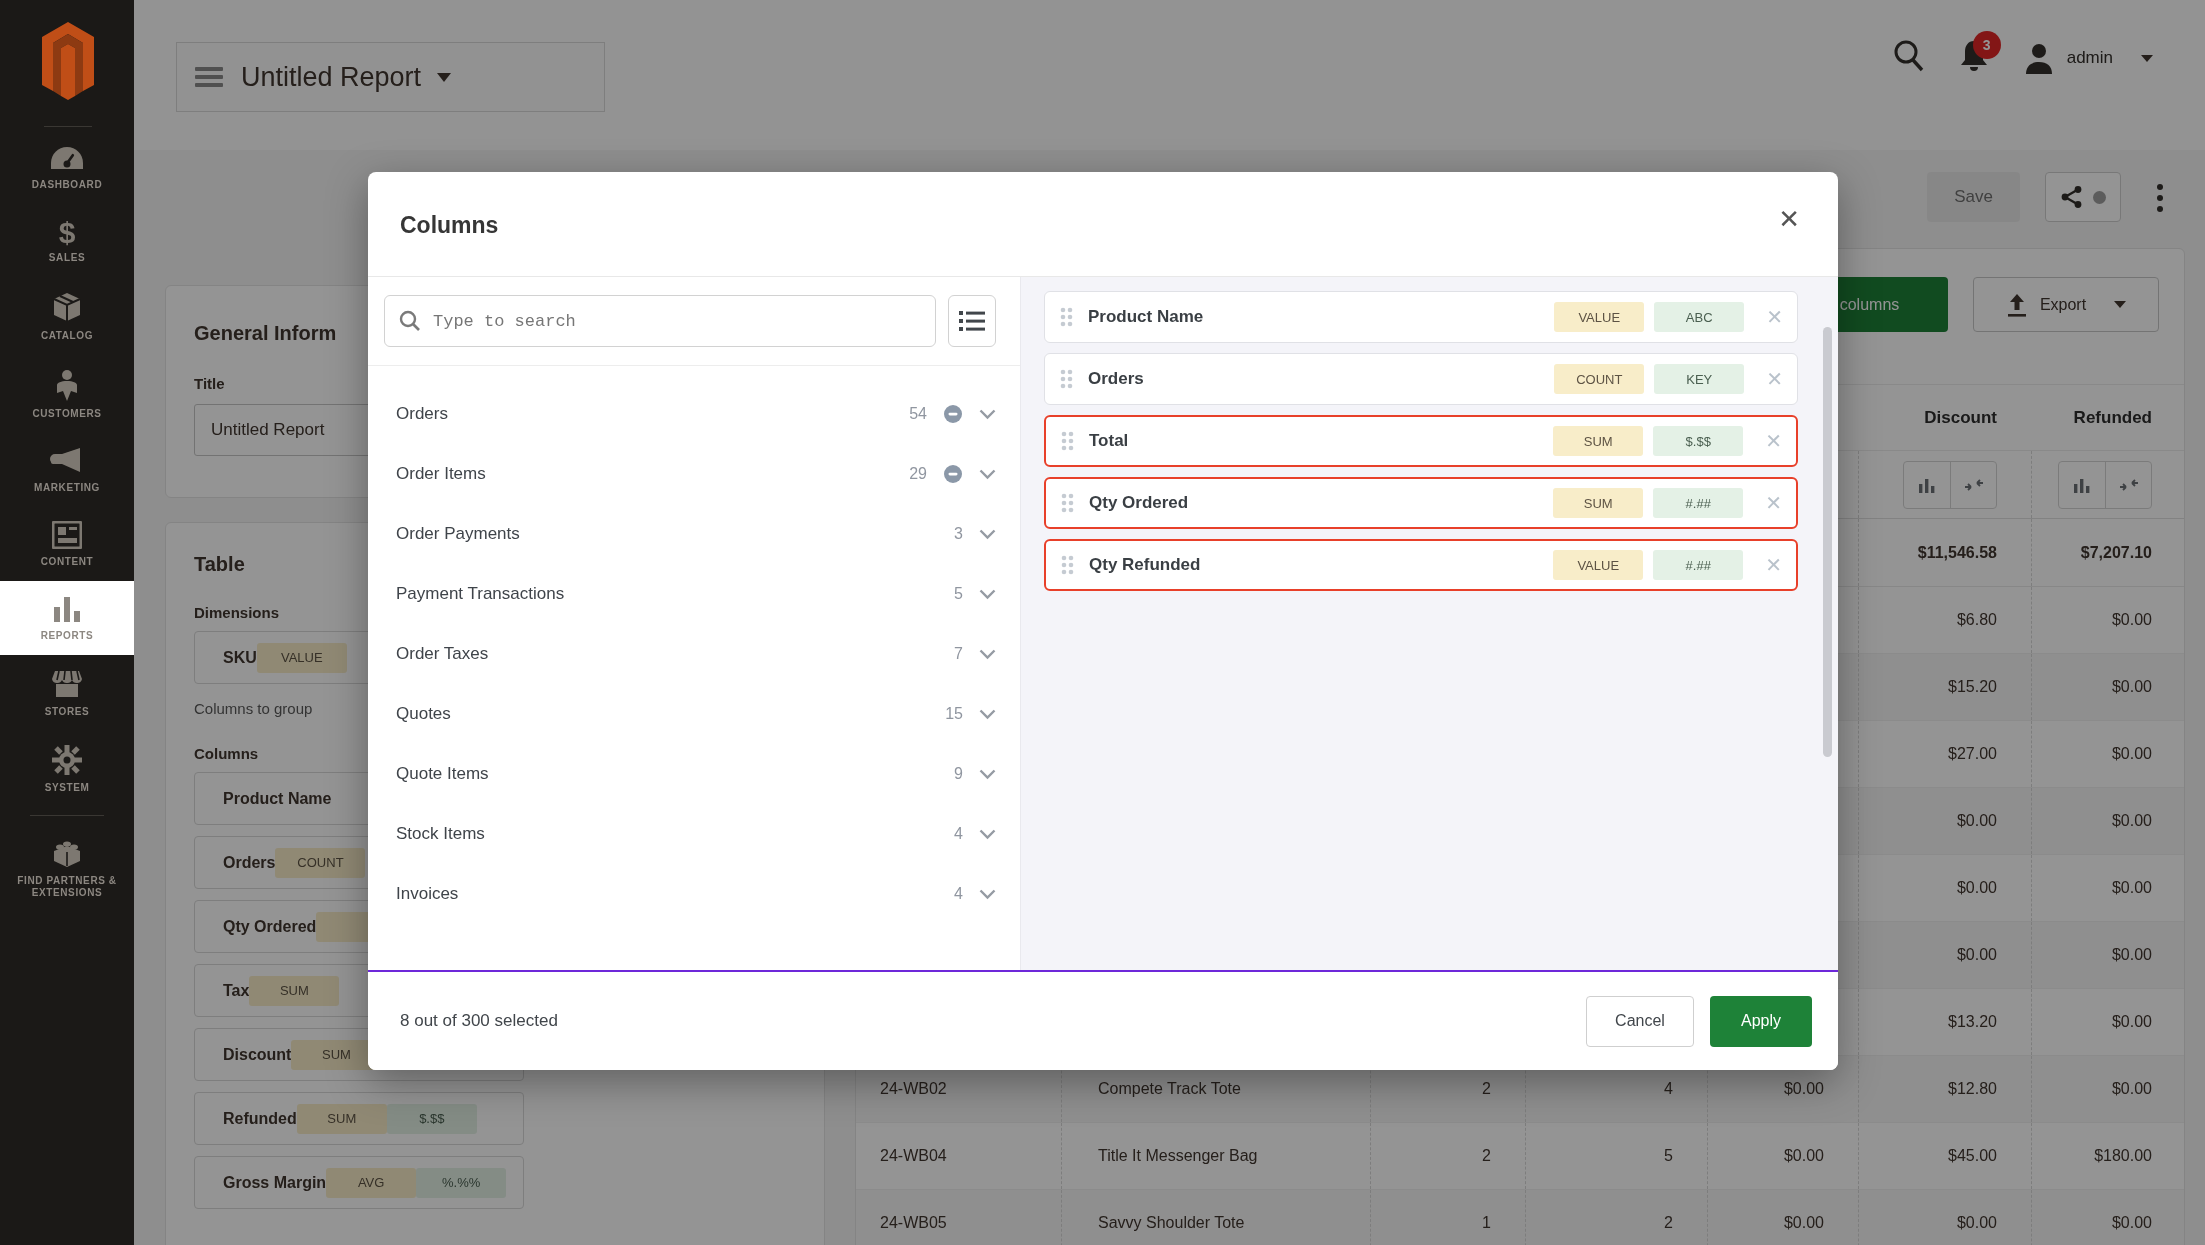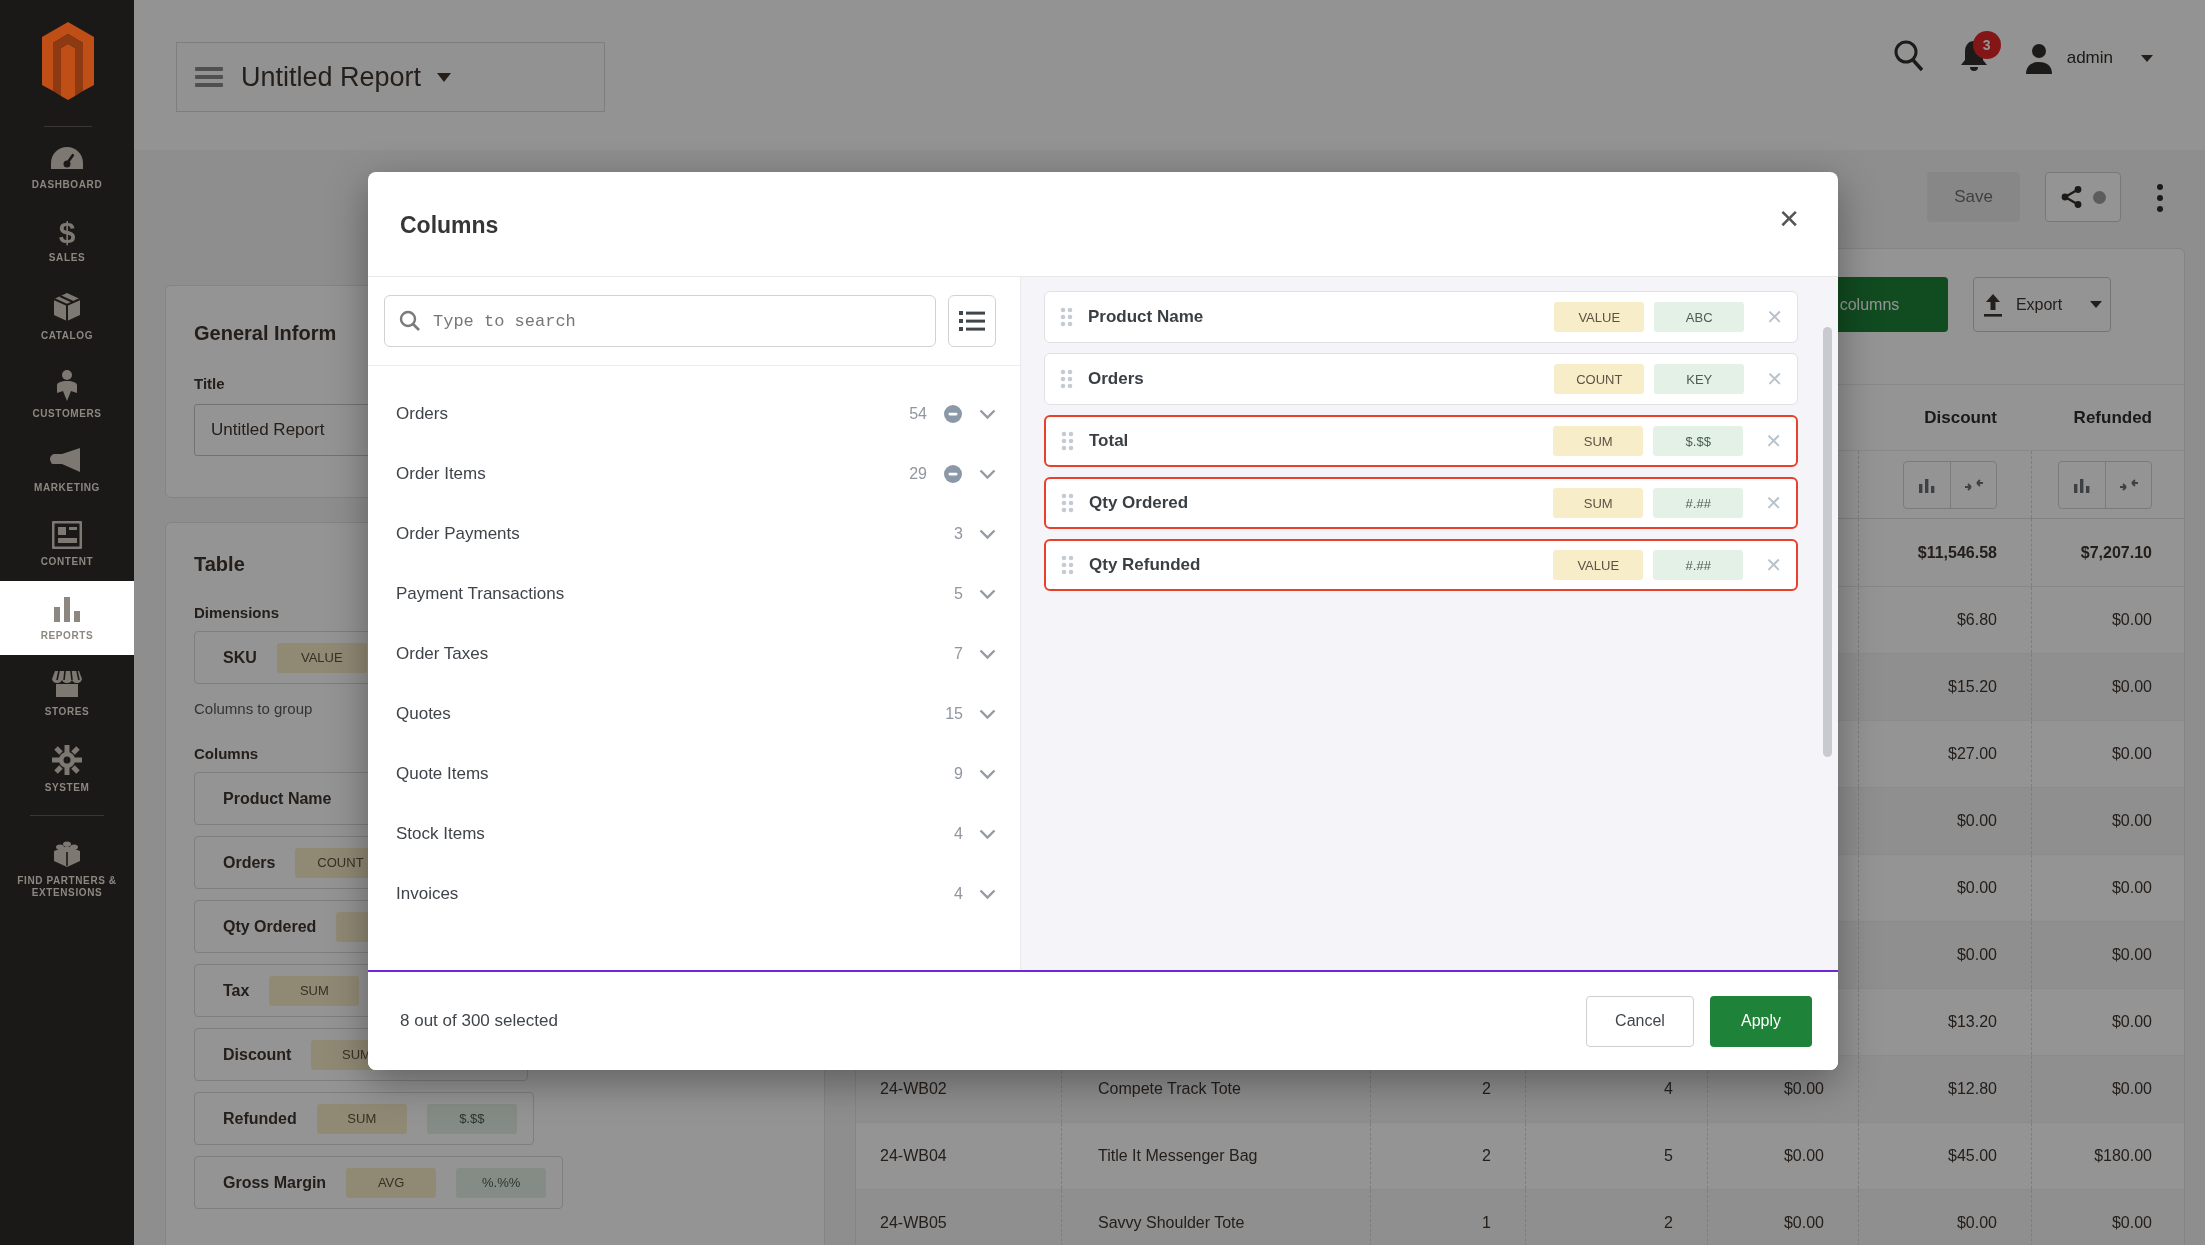--- a/index.html
+++ b/index.html
@@ -43,37 +43,37 @@
   .card-general { left:31px; top:285px; width:660px; height:213px; padding:36px 28px; }
   .card-h { font-size:20px; font-weight:bold; color:#41362f; }
   .fld-label { font-size:15px; font-weight:bold; color:#41362f; margin-top:30px; }
   .fld-input { margin-top:12px; width:420px; height:52px; border:1px solid #c7c7c7; border-radius:3px;
     background:#fff; font-size:17px; color:#41362f; display:flex; align-items:center; padding:0 16px; }
 
   .card-table { left:31px; top:522px; width:660px; height:840px; padding:30px 28px; }
   .sec-label { font-size:15px; font-weight:bold; color:#41362f; margin-top:28px; margin-bottom:10px; }
   .muted-label { font-size:15px; color:#5a5a5a; margin-top:16px; }
   .chip { min-width:330px; width:max-content; height:53px; border:1px solid #d9d9d9; border-radius:4px;
-    background:#fff; display:flex; align-items:center; gap:20px; padding:0 16px 0 28px; margin-bottom:11px; cursor:grab; }
+    background:#fff; display:flex; align-items:center; padding:0 16px 0 28px; margin-bottom:11px; cursor:grab; }
   .chip-name { font-size:16px; font-weight:bold; color:#41362f; }
   .badge { height:30px; min-width:90px; padding:0 12px; border-radius:3px; font-size:13px; color:#5d5344;
     display:flex; align-items:center; justify-content:center; }
   .badge:empty { display:none; }
   .badge.y { background:#f8edc9; color:#5d5344; }
   .badge.g { background:#e4f1e6; color:#4a5f50; }
   .chip .badge:first-of-type { margin-left:auto; }
 
   
   .grid-card { position:absolute; left:721px; top:248px; width:1330px; height:1060px; background:#fff;
     border:1px solid #e3e3e3; border-radius:6px; }
   .grid-toolbar { position:relative; height:136px; border-bottom:1px solid #ececec; }
   .btn { border-radius:4px; font-size:16px; display:flex; align-items:center; justify-content:center; cursor:pointer; }
   .btn-columns { position:absolute; left:935px; top:28px; width:157px; height:55px; background:#1e8238;
     color:#fff; border:none; }
-  .btn-export { position:absolute; left:1117px; top:28px; width:138px; height:55px; background:#fff;
+  .btn-export { position:absolute; left:1117px; top:28px; width:186px; height:55px; background:#fff;
     border:1px solid #c9c9c9; color:#41362f; gap:12px; }
   .grid-row { display:grid; grid-template-columns:205px 309px 155px 182px 151px 173px 155px; align-items:center; }
   .grid-row > div { height:100%; display:flex; align-items:center; }
   .grid-row > div + div { border-left:1px dashed #d8d8d8; }
   .cell-l { padding-left:24px; }
   .cell-r { justify-content:flex-end; padding-right:34px; }
   .hdr-row { height:66px; font-weight:bold; font-size:17px; color:#2e2e2e; border-bottom:1px solid #ececec; }
   .hdr-row > div + div { border-left:none; }
   .ctl-row { height:68px; border-bottom:1px solid #e0e0e0; }
   .mini-group { display:flex; border:1px solid #d5d5d5; border-radius:4px; overflow:hidden; background:#fff; }

